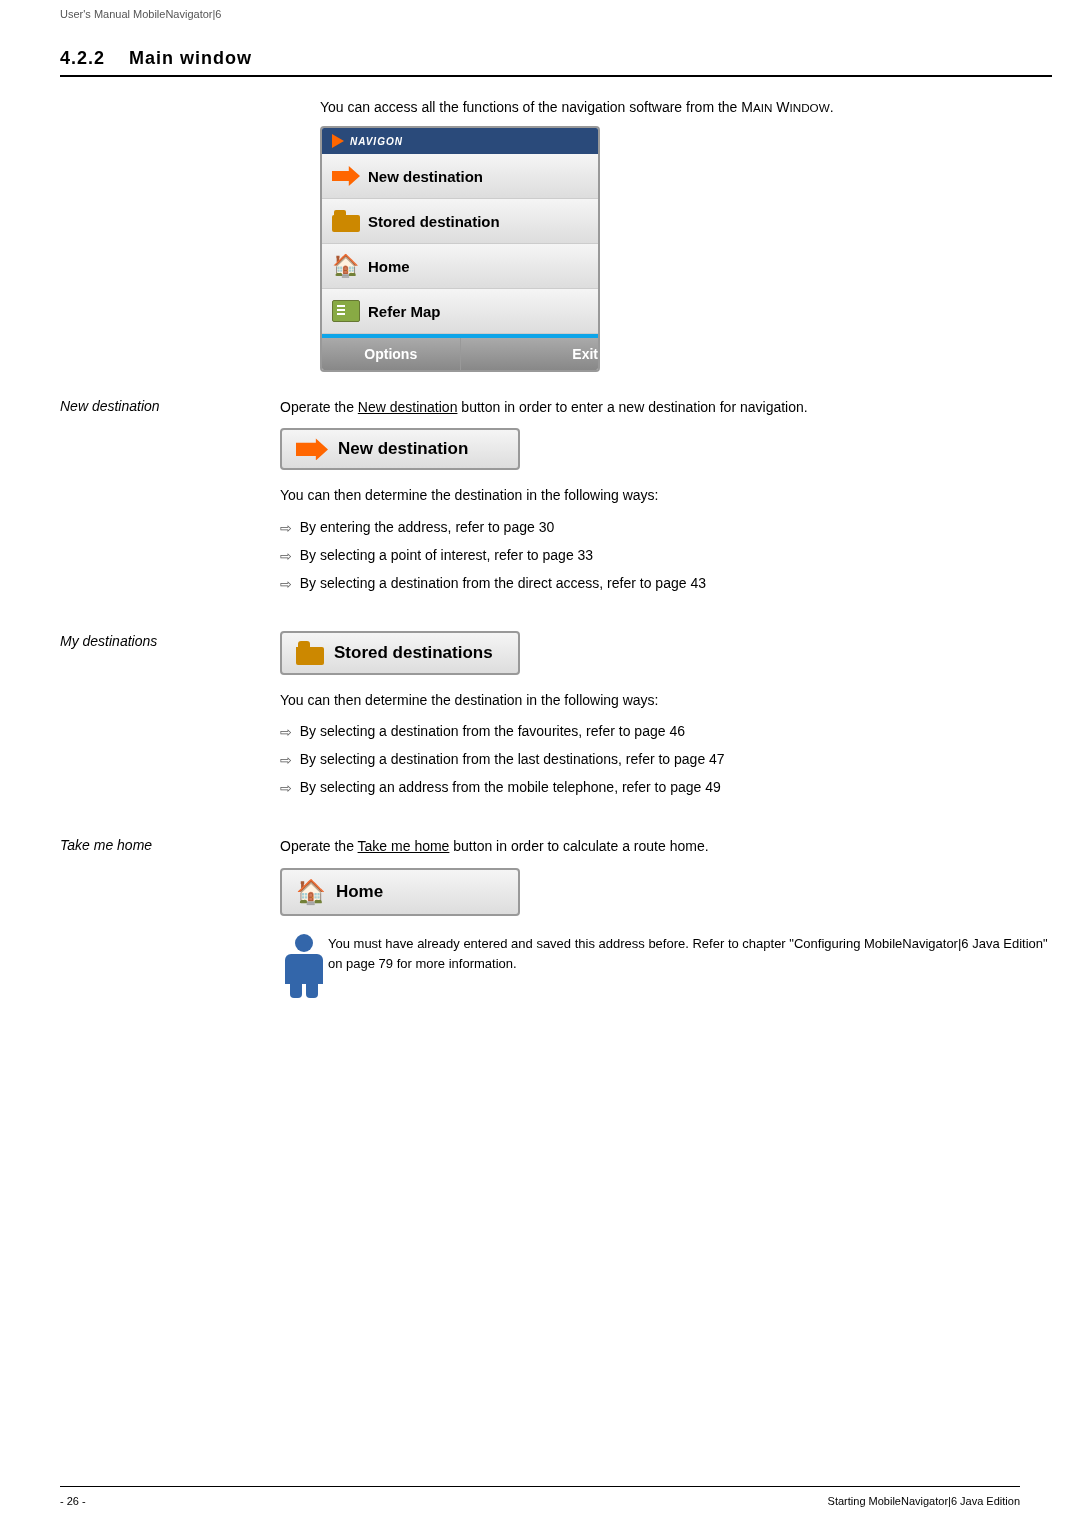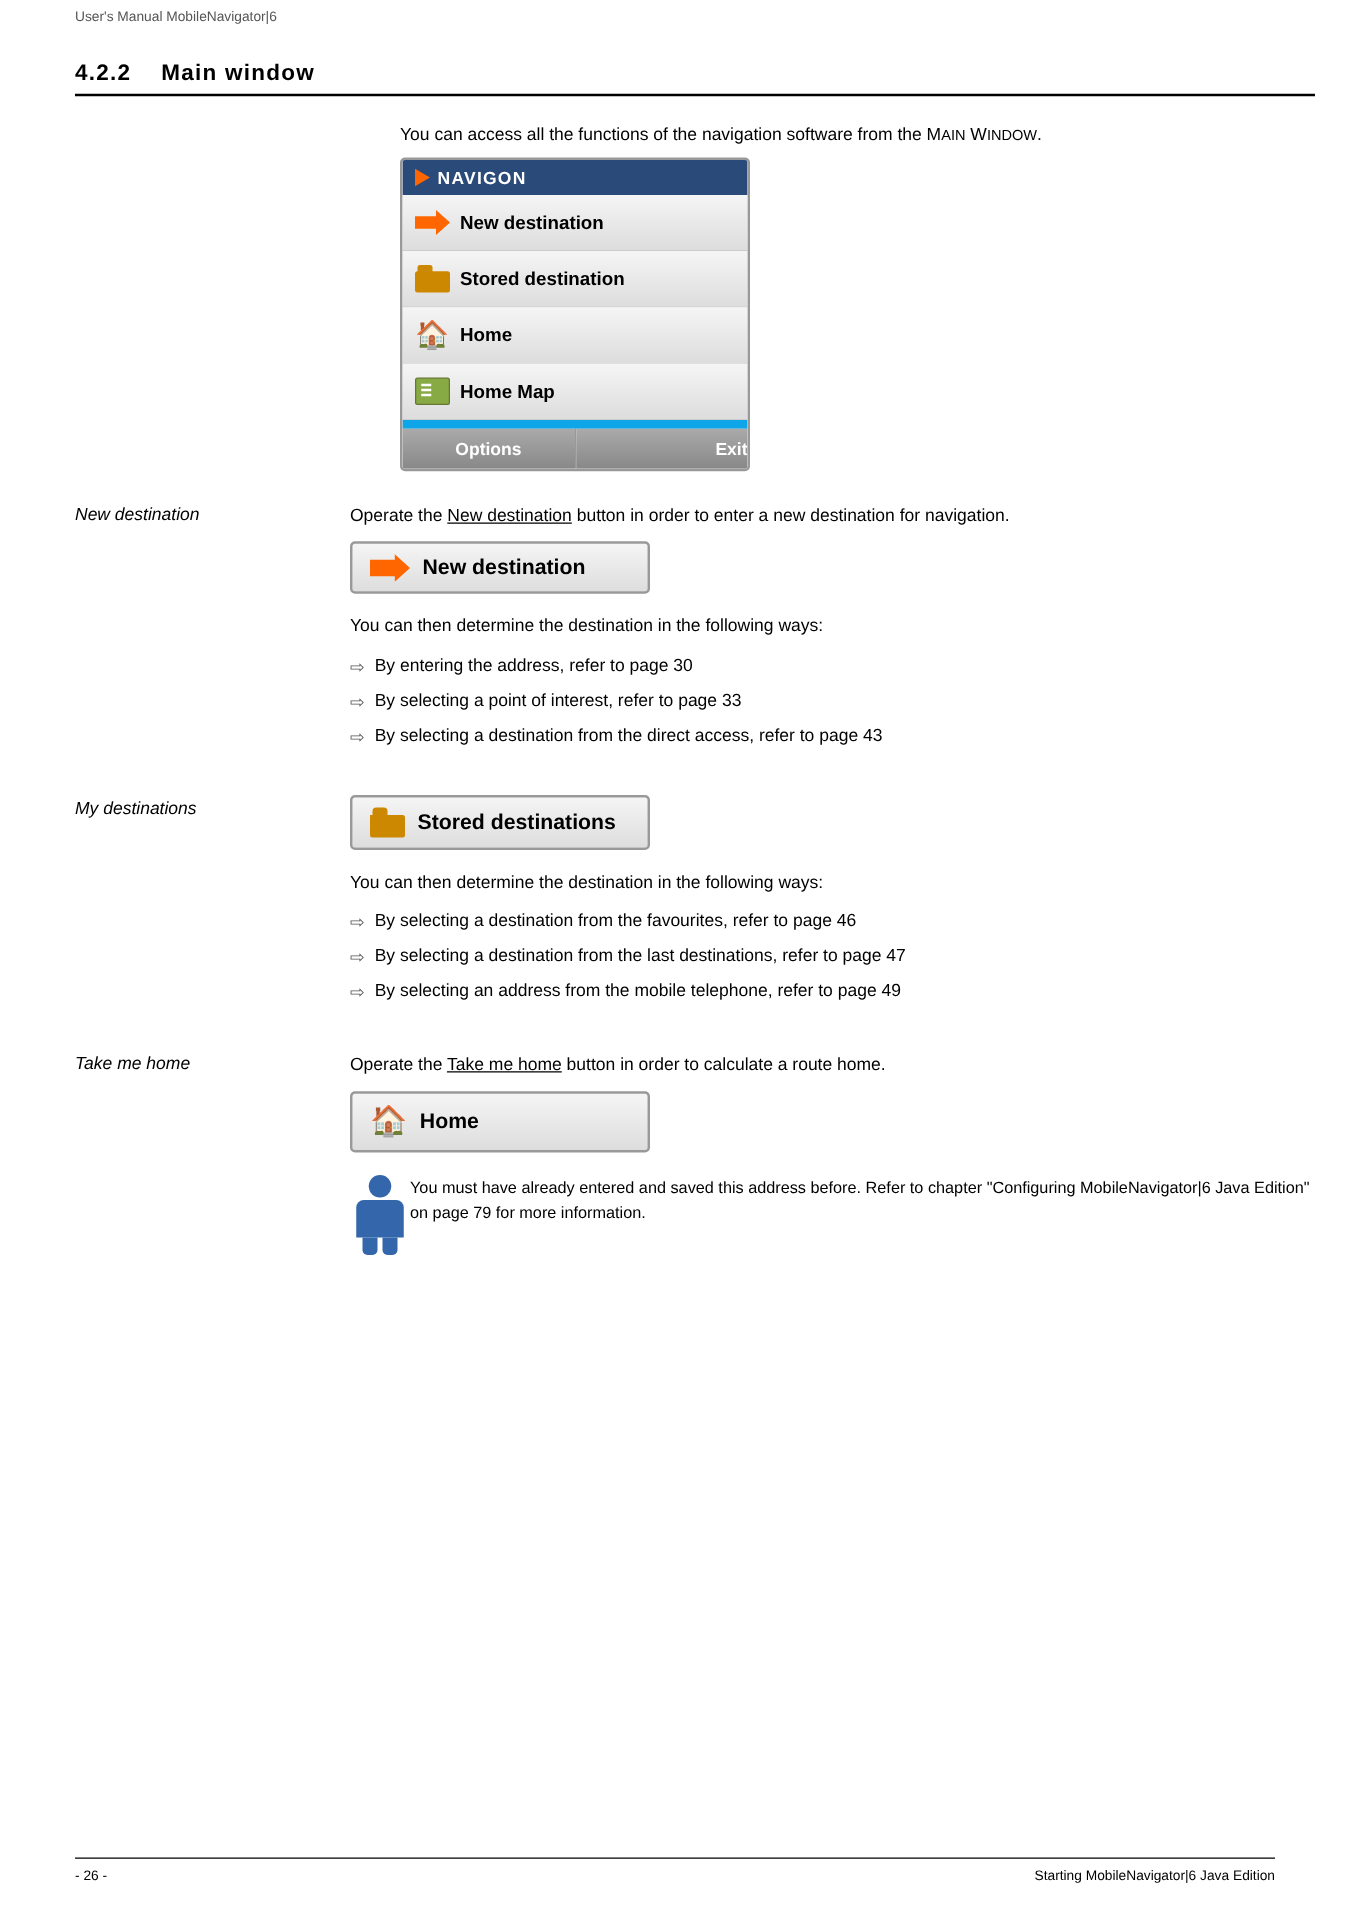--- a/index.html
+++ b/index.html
@@ -61,24 +61,25 @@
     .navigon-header-arrow {
       width: 0;
       height: 0;
       border-top: 7px solid transparent;
       border-bottom: 7px solid transparent;
       border-left: 12px solid #ff6600;
     }
 
     .navigon-header-text {
       color: #fff;
-      font-size: 14px;
+      font-size: 10px;
       font-weight: bold;
       letter-spacing: 1px;
       text-transform: uppercase;
+      font-style: italic;
     }
 
     .nav-btn {
       display: flex;
       align-items: center;
       gap: 8px;
       padding: 8px 10px;
       border-bottom: 1px solid #ccc;
       background: linear-gradient(to bottom, #f5f5f5, #ddd);
       cursor: pointer;
@@ -150,21 +151,21 @@
       position: absolute;
       top: 4px; left: 4px;
       width: 8px; height: 2px;
       background: #fff;
       box-shadow: 0 4px 0 #fff, 0 8px 0 #fff;
     }
 
     
     .nav-bottom {
       display: flex;
-      border-top: 7px solid #0ea5e9;
+      border-top: 4px solid #0ea5e9;
     }
 
     .nav-bottom-btn {
       flex: 1;
       text-align: center;
       padding: 8px 0;
       font-size: 14px;
       font-weight: bold;
       background: linear-gradient(to bottom, #aaa, #888);
       color: #fff;
@@ -392,21 +393,21 @@
       </div>
       <span class="nav-btn-label">Home</span>
     </div>
 
     <div class="nav-btn">
       <div class="nav-btn-icon">
         <div class="map-icon">
           <div class="map-lines"></div>
         </div>
       </div>
-      <span class="nav-btn-label">Home Map</span>
+      <span class="nav-btn-label">Refer Map</span>
     </div>
 
     <div class="nav-bottom">
       <div class="nav-bottom-btn">Options</div>
       <div class="nav-bottom-btn">Exit</div>
     </div>
   </div>
 
   <div class="desc-section">
     <div class="desc-label">

